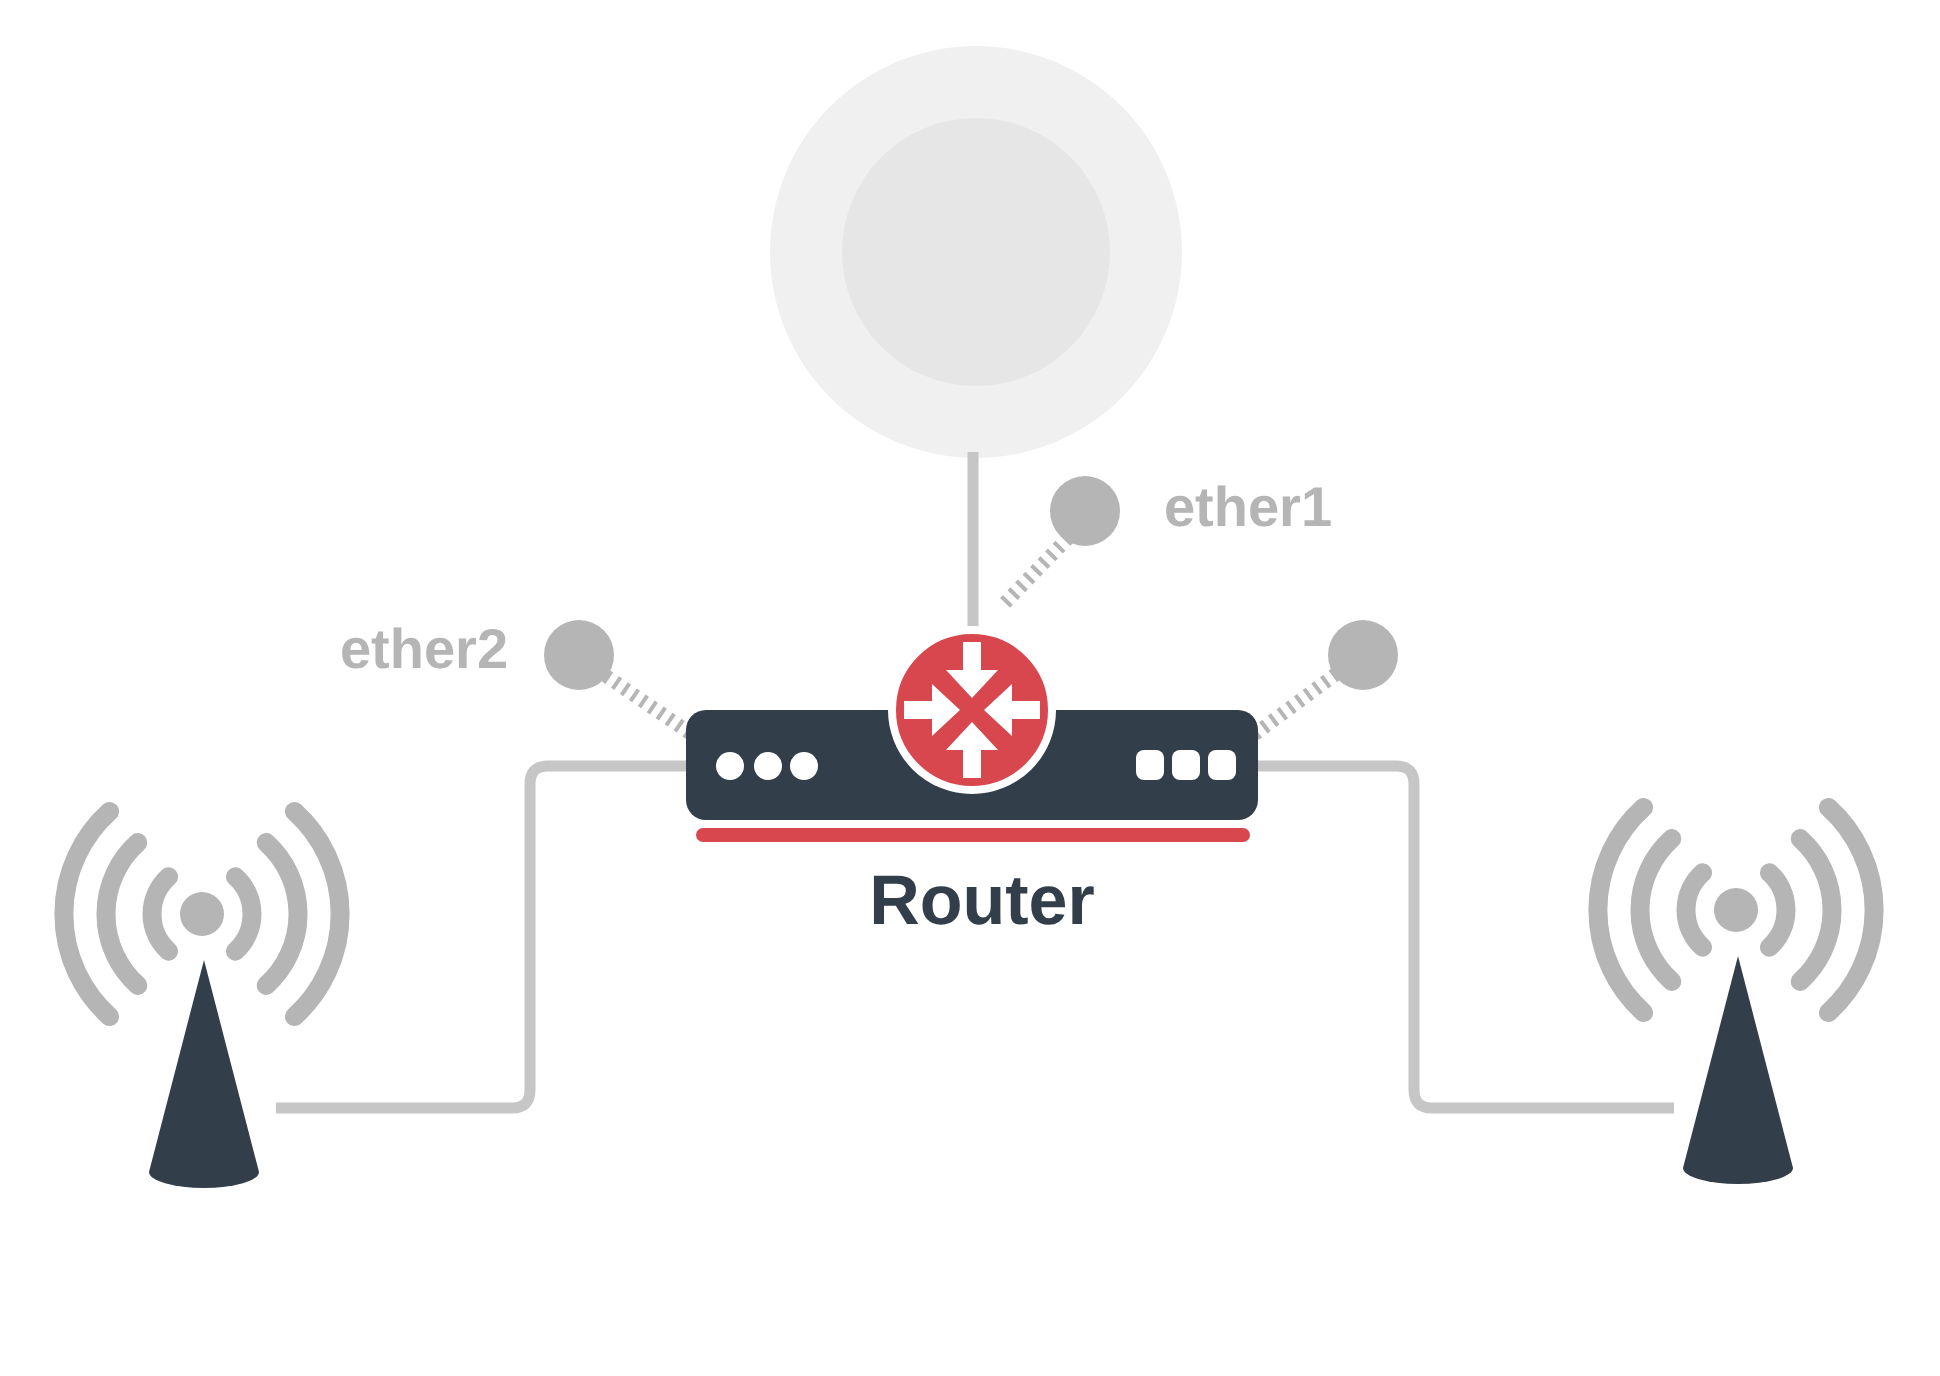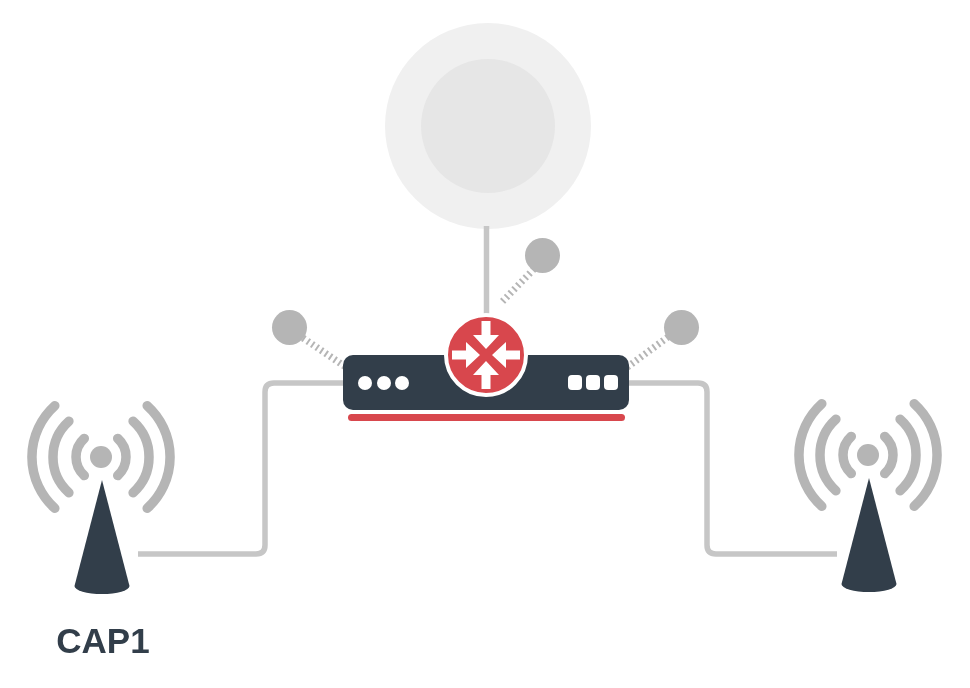--- a/index.html
+++ b/index.html
@@ -127,15 +127,17 @@
       <g transform="translate(136,0) scale(-1,1)">
         <path class="wave" d="M21.8,3.7 A69,69 0 0 0 21.8,106.3"></path>
         <path class="wave" d="M35.9,19.3 A48,48 0 0 0 35.9,90.7"></path>
         <path class="wave" d="M51.3,36.4 A25,25 0 0 0 51.3,73.6"></path>
       </g>
     </g>
     <circle class="wdot" cx="68" cy="55" r="11"></circle>
     <path class="cone" d="M69,78 L96.5,184 A27.5,8 0 0 1 41.5,184 Z"></path>
   </svg>
 
-  <div class="nlabel" style="left:103px;top:641px">CAP1</div>
+  <div class="plabel" style="left:624px;top:254px">ether1</div>
+  <div class="plabel" style="left:212px;top:325px">ether2</div>
+  <div class="nlabel" style="left:491px;top:451px">Router</div>
 
 </div>
 
 </body></html>

